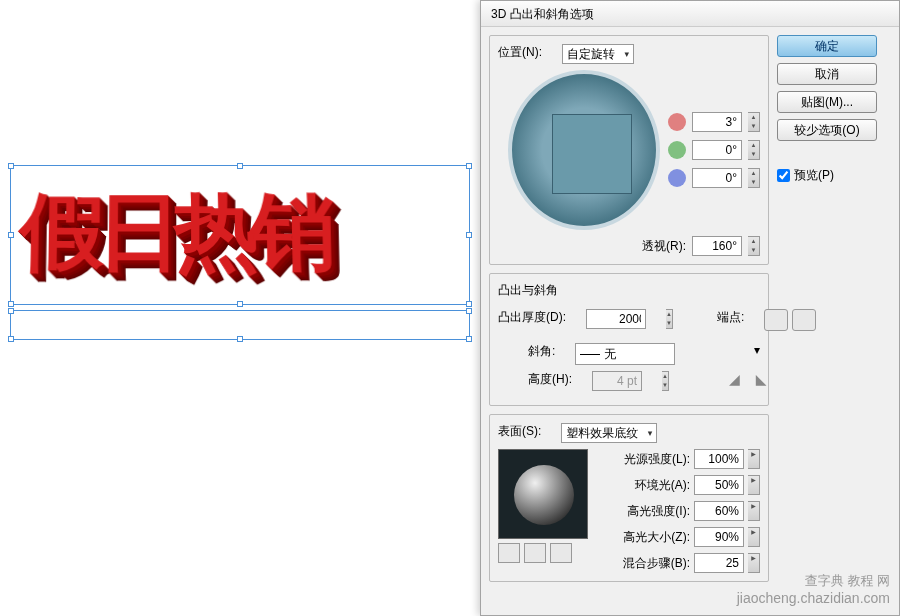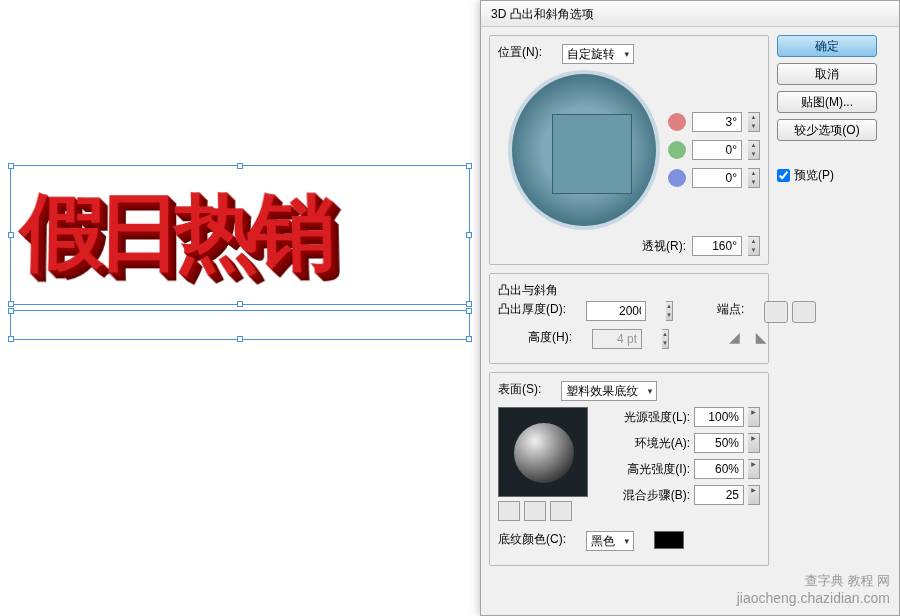--- a/index.html
+++ b/index.html
@@ -341,33 +341,41 @@
           </div>
         </div>
         <div class="perspective-row">
           <span class="label-text">透视(R):</span>
           <input class="input-small" value="160°" style="">
           <span class="spinner">▲<br>▼</span>
         </div>
       </div>
 
       <div class="group">
-        <div class="group-row" style="margin-bottom:2px">
+        <div class="group-row" style="margin-bottom:10px">
           <span>凸出与斜角</span>
         </div>
         <div class="group-row">
           <span class="label-text">凸出厚度(D):</span>
           <input class="input-small" style="width: 60px; padding-left: 32px;" value="2000 pt">
           <span class="spinner">▲<br>▼</span>
           <span class="label-text" style="margin-left:24px">端点:</span>
           <div class="cap-icons">
             <div class="cap-icon"></div>
             <div class="cap-icon"></div>
           </div>
         </div>
+        <div class="group-row" style="justify-content:flex-start;padding-left:30px;margin-top:12px">
+          <span class="label-text">斜角:</span>
+          <div class="bevel-dropdown">
+            <span class="bevel-line"></span>
+            <span>无</span>
+          </div>
+          <span style="margin-left:auto">▾</span>
+        </div>
         <div class="group-row" style="justify-content:flex-start;padding-left:30px">
           <span class="label-text">高度(H):</span>
           <input class="input-small" disabled="" style="background: rgb(238, 238, 238); color: rgb(153, 153, 153);" value="4 pt">
           <span class="spinner">▲<br>▼</span>
           <div style="margin-left:40px;display:flex;gap:16px">
             <span style="font-size:14px;color:#888">◢</span>
             <span style="font-size:14px;color:#888">◣</span>
           </div>
         </div>
       </div>
@@ -400,32 +408,30 @@
               <span class="label-text">环境光(A):</span>
               <input class="input-small" value="50%" style="">
               <span class="spinner">▶</span>
             </div>
             <div class="surface-row">
               <span class="label-text">高光强度(I):</span>
               <input class="input-small" value="60%" style="">
               <span class="spinner">▶</span>
             </div>
             <div class="surface-row">
+              <span class="label-text">高光大小(Z):</span>
+              <input class="input-small" value="90%" style="">
+              <span class="spinner">▶</span>
+            </div>
+            <div class="surface-row">
               <span class="label-text">混合步骤(B):</span>
               <input class="input-small" value="25" style="">
               <span class="spinner">▶</span>
             </div>
           </div>
-        </div>
-        <div class="group-row" style="margin-top:10px">
-          <span class="label-text">底纹颜色(C):</span>
-          <span class="select">
-              <span>黑色</span>
-            </span>
-          <div class="swatch"></div>
         </div>
       </div>
 
     </div>
 
     <div class="right-col">
       <button class="btn btn-primary">确定</button>
       <button class="btn">取消</button>
       <button class="btn">贴图(M)...</button>
       <button class="btn">较少选项(O)</button>

